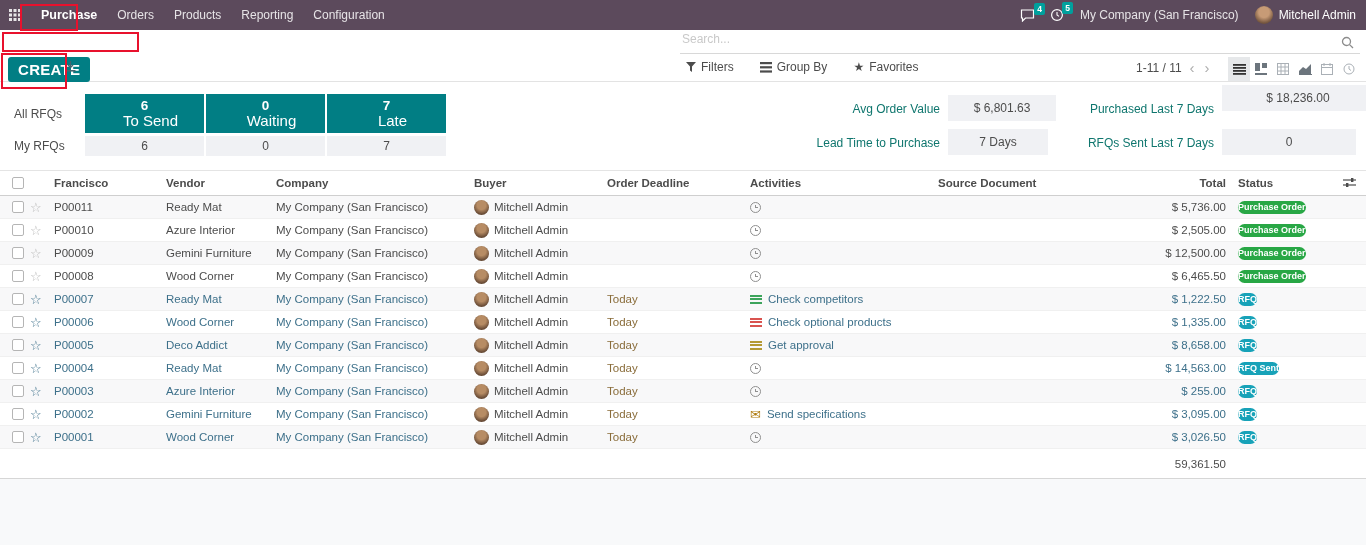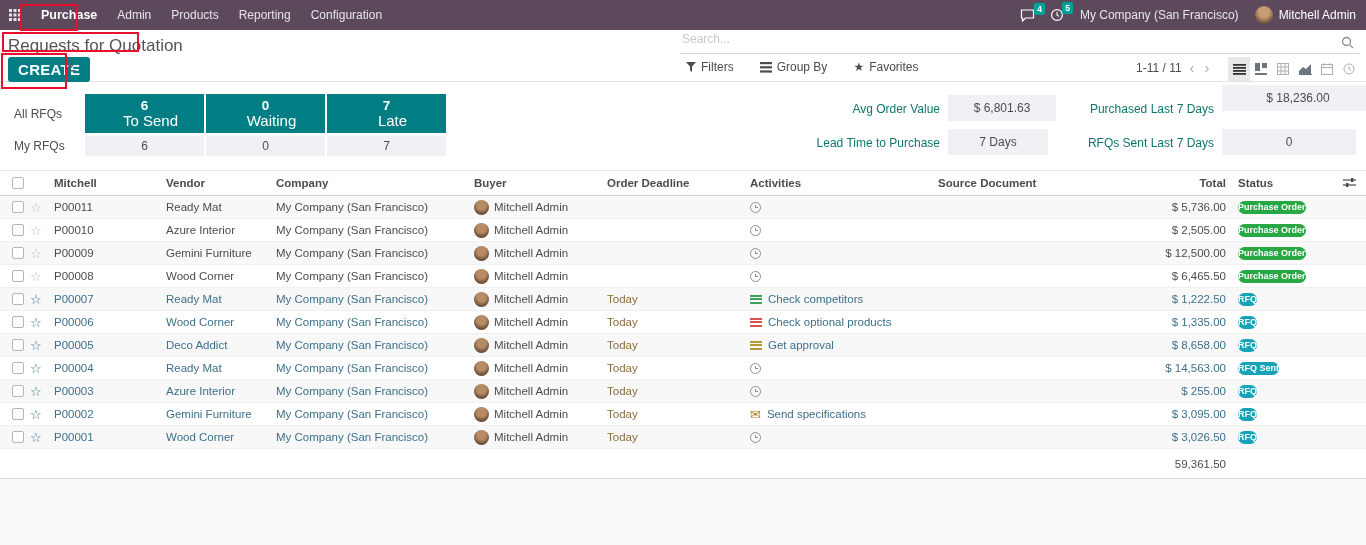--- a/index.html
+++ b/index.html
@@ -117,21 +117,21 @@
       <rect x="0" y="4.5" width="3" height="3"></rect>
           <rect x="4.5" y="4.5" width="3" height="3"></rect>
           <rect x="9" y="4.5" width="3" height="3"></rect>
       <rect x="0" y="9" width="3" height="3"></rect>
           <rect x="4.5" y="9" width="3" height="3"></rect>
           <rect x="9" y="9" width="3" height="3"></rect>
     </g>
       </svg>
   </span>
   <span class="menu-item app">Purchase</span>
-  <span class="menu-item">Admin</span>
+  <span class="menu-item">Orders</span>
   <span class="menu-item">Products</span>
   <span class="menu-item">Reporting</span>
   <span class="menu-item">Configuration</span>
 
   <div class="topbar-right">
     <span class="icon-badge">
       <svg width="16" height="13" viewBox="0 0 16 13">
           <path d="M1.5 1h12v8h-8l-3 3v-3h-1z" fill="none" stroke="#fff" stroke-width="1.2"></path>
         </svg>
       <span class="mini-badge">4</span>
@@ -145,21 +145,20 @@
     </span>
     <span class="menu-item" style="padding:0 2px;">My Company (San Francisco)</span>
     <span class="tb-user">
       <span class="avatar-lg"></span>
       <span>Mitchell Admin</span>
     </span>
   </div>
 </div>
 
 <div class="control">
-  <div class="breadcrumb">Requests for Quotation</div>
 
   <div class="searchrow">
     <input class="search-input" placeholder="Search..." style="">
     <span class="search-glass">
       <svg width="13" height="13" viewBox="0 0 13 13">
           <circle cx="5.5" cy="5.5" r="4" fill="none" stroke="#8c8c8c" stroke-width="1.3"></circle>
           <path d="M8.6 8.6L12 12" stroke="#8c8c8c" stroke-width="1.3"></path>
         </svg>
     </span>
   </div>
@@ -285,21 +284,21 @@
   <span class="kpi-label" style="left:1054px;top:54px;width:160px">RFQs Sent Last 7 Days</span>
   <span class="kpi-box" style="left:1222px;top:47px;width:134px">0</span>
 </div>
 
 <div class="table">
   <div class="thead">
     <span class="td c-check">
         <span class="cb"></span>
       </span>
     <span class="td c-star"></span>
-    <span class="td c-ref">Mitchell</span>
+    <span class="td c-ref">Francisco</span>
     <span class="td c-vendor">Vendor</span>
     <span class="td c-company">Company</span>
     <span class="td c-buyer">Buyer</span>
     <span class="td c-deadline">Order Deadline</span>
     <span class="td c-activity">Activities</span>
     <span class="td c-source">Source Document</span>
     <span class="td c-total">Total</span>
     <span class="td c-status">Status</span>
     <span class="td c-gear">
       <svg width="13" height="11" viewBox="0 0 13 11">

